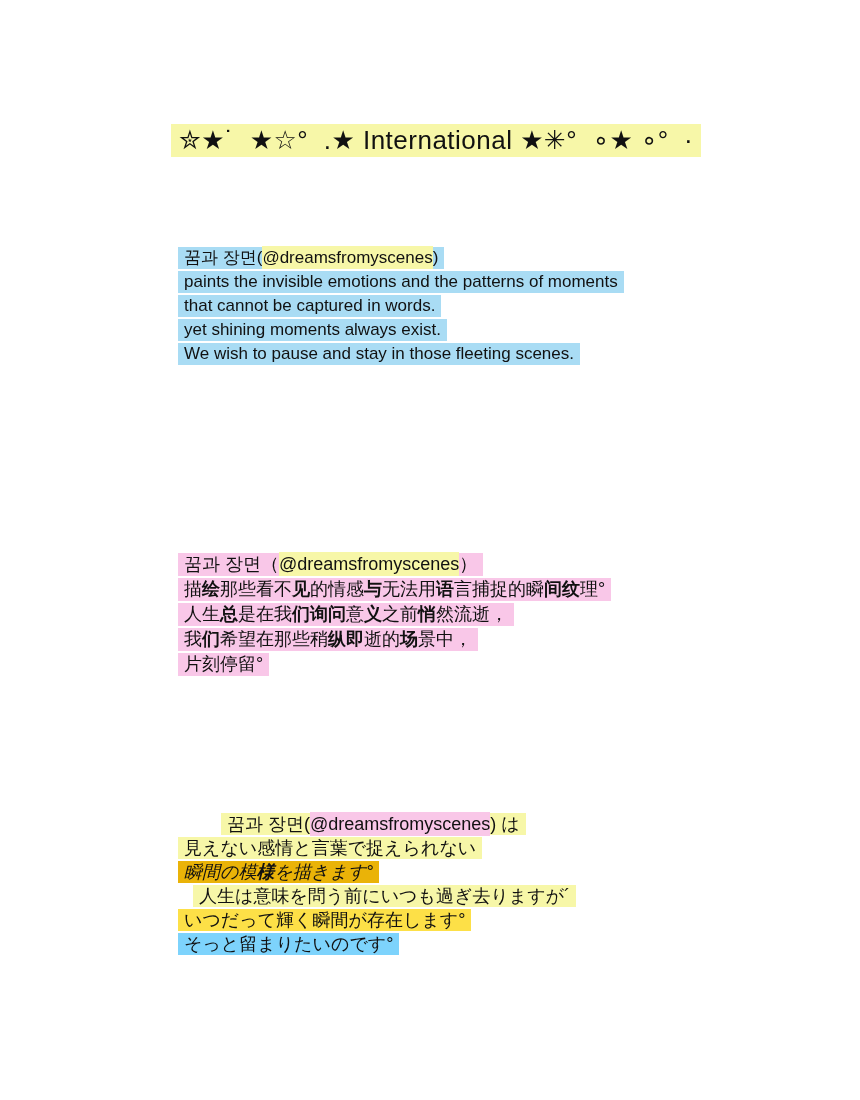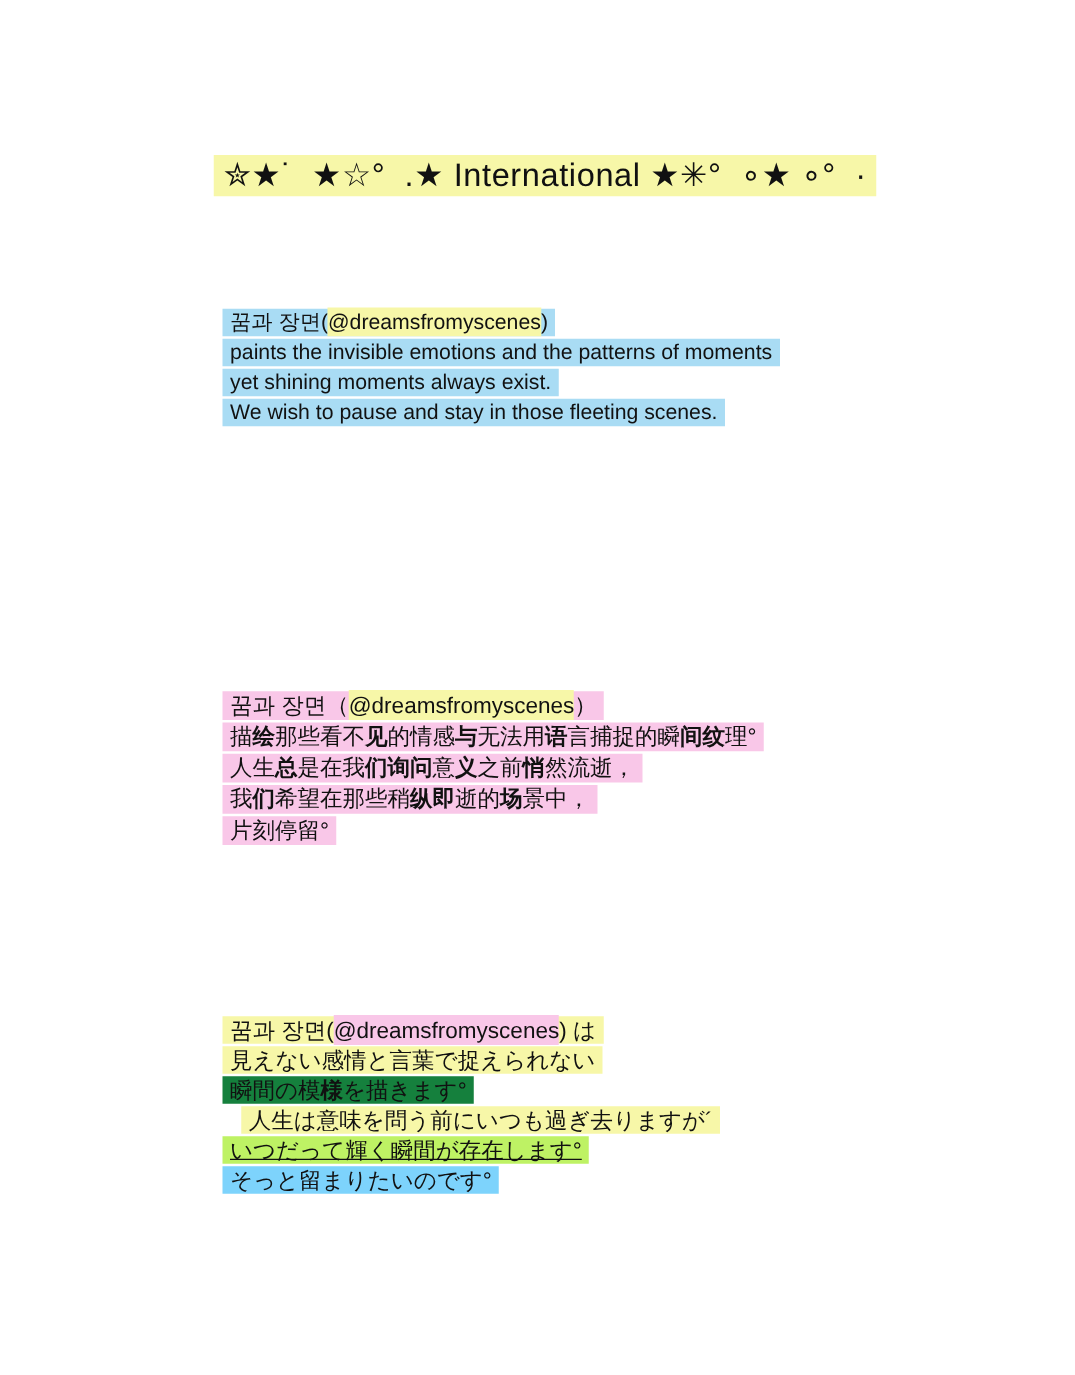--- a/index.html
+++ b/index.html
@@ -55,33 +55,34 @@
 </style>
 </head>
 <body style="background: rgb(255, 255, 255);">
 
 <div class="page" style="color: rgb(17, 17, 17);">
   <div class="title-line" id="title" style="background: rgb(247, 247, 168);">✮★˙  ★☆°  .★ International ★✳°  ∘★ ∘°  ·</div>
 
   <section class="block" id="block-english">
       <div class="line" style="background: rgb(169, 220, 244);"><span class="seg">꿈과 장면(</span><span class="seg" style="background: rgb(247, 247, 168);">@dreamsfromyscenes</span><span class="seg">)</span></div>
       <div class="line" style="background: rgb(169, 220, 244);"><span class="seg">paints the invisible emotions and the patterns of moments</span></div>
+      <div class="line" style="background: rgb(169, 220, 244);"><span class="seg">that cannot be captured in words.</span></div>
       <div class="line" style="background: rgb(169, 220, 244);"><span class="seg">yet shining moments always exist.</span></div>
       <div class="line" style="background: rgb(169, 220, 244);"><span class="seg">We wish to pause and stay in those fleeting scenes.</span></div>
     </section>
 
   <section class="block" id="block-chinese">
       <div class="line" style="background: rgb(249, 199, 232); margin-top: 22px;"><span class="seg">꿈과 장면（</span><span class="seg" style="background: rgb(247, 247, 168);">@dreamsfromyscenes</span><span class="seg">）</span></div>
       <div class="line" style="background: rgb(249, 199, 232);"><span class="seg">描</span><span class="seg bold">绘</span><span class="seg">那些看不</span><span class="seg bold">见</span><span class="seg">的情感</span><span class="seg bold">与</span><span class="seg">无法用</span><span class="seg bold">语</span><span class="seg">言捕捉的瞬</span><span class="seg bold">间纹</span><span class="seg">理°</span></div>
       <div class="line" style="background: rgb(249, 199, 232);"><span class="seg">人生</span><span class="seg bold">总</span><span class="seg">是在我</span><span class="seg bold">们询问</span><span class="seg">意</span><span class="seg bold">义</span><span class="seg">之前</span><span class="seg bold">悄</span><span class="seg">然流逝，</span></div>
       <div class="line" style="background: rgb(249, 199, 232);"><span class="seg">我</span><span class="seg bold">们</span><span class="seg">希望在那些稍</span><span class="seg bold">纵即</span><span class="seg">逝的</span><span class="seg bold">场</span><span class="seg">景中，</span></div>
       <div class="line" style="background: rgb(249, 199, 232);"><span class="seg">片刻停留°</span></div>
     </section>
 
   <section class="block" id="block-japanese">
-      <div class="line" style="background: rgb(247, 247, 168);"><span class="seg">꿈과 장면(</span><span class="seg" style="background: rgb(249, 199, 232);">@dreamsfromyscenes</span><span class="seg">) は</span></div>
+      <div class="line" style="background: rgb(247, 247, 168); margin-left: 43px;"><span class="seg">꿈과 장면(</span><span class="seg" style="background: rgb(249, 199, 232);">@dreamsfromyscenes</span><span class="seg">) は</span></div>
       <div class="line" style="background: rgb(247, 247, 168);"><span class="seg">見えない感情と言葉で捉えられない</span></div>
-      <div class="line" style="background: #15803d;"><span class="seg">瞬間の模</span><span class="seg bold">様</span><span class="seg">を描きます°</span></div>
+      <div class="line" style="background: #eab308; font-style: italic;"><span class="seg">瞬間の模</span><span class="seg bold">様</span><span class="seg">を描きます°</span></div>
       <div class="line" style="background: rgb(247, 247, 168); margin-left: 15px;"><span class="seg">人生は意味を問う前にいつも過ぎ去りますが´</span></div>
-      <div class="line" style="background: #bef264; text-decoration: underline;"><span class="seg">いつだって輝く瞬間が存在します°</span></div>
+      <div class="line" style="background: #fde047;"><span class="seg">いつだって輝く瞬間が存在します°</span></div>
       <div class="line" style="background: #7dd3fc;"><span class="seg">そっと留まりたいのです°</span></div>
     </section>
 </div>
 
 </body></html>

